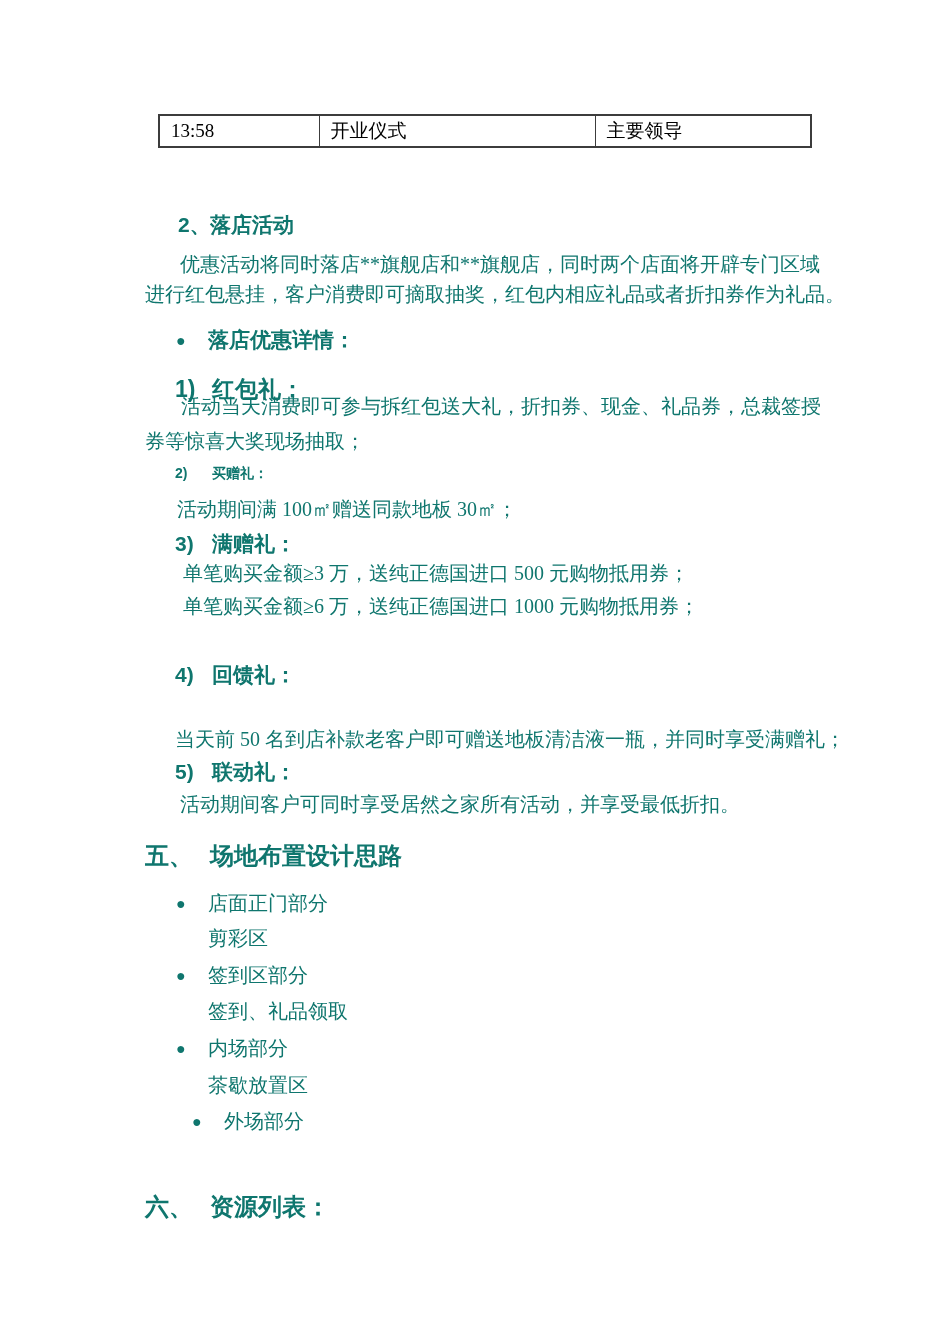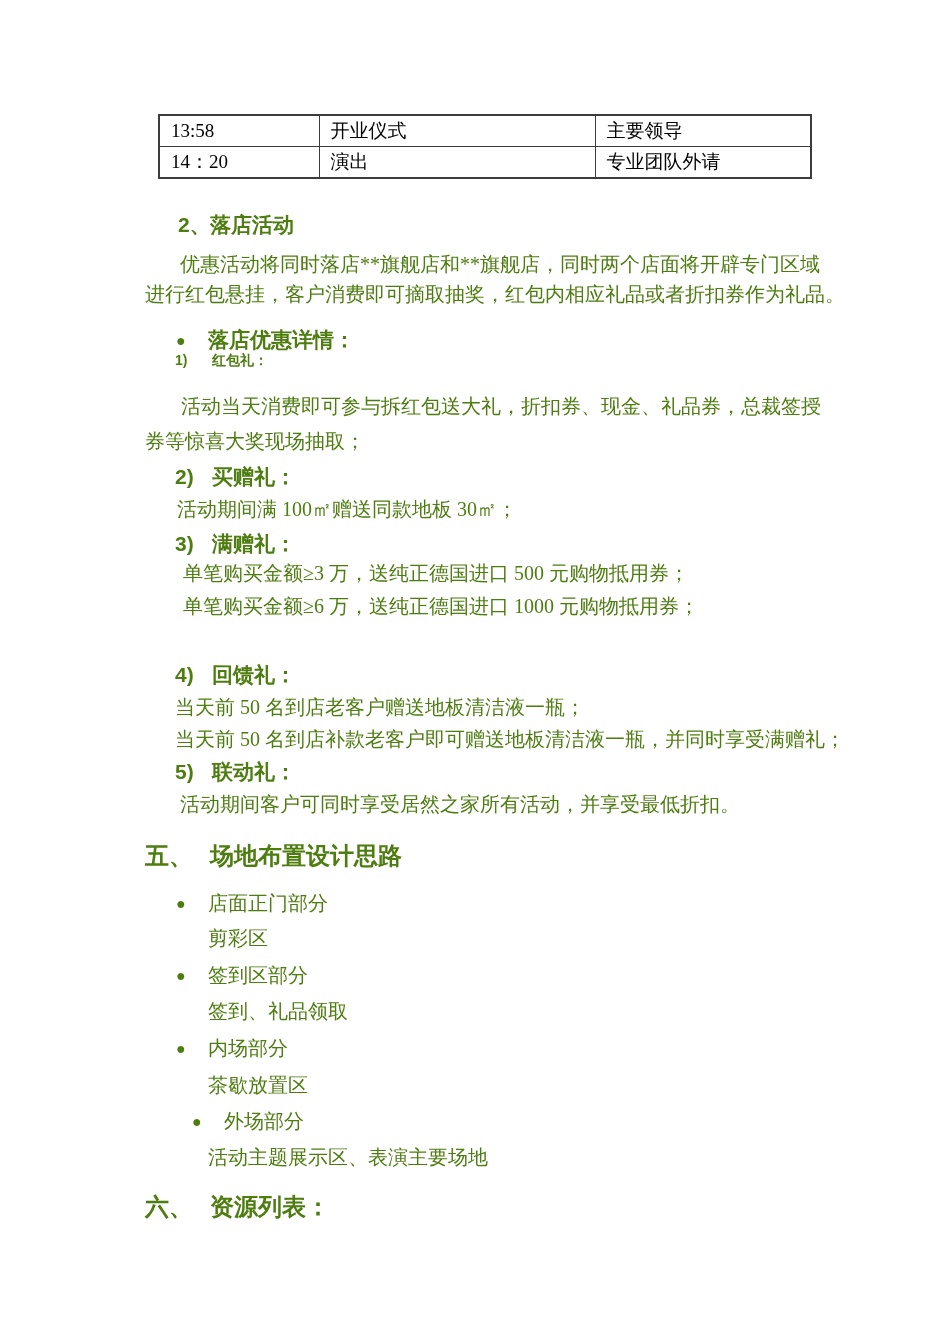--- a/index.html
+++ b/index.html
@@ -10,21 +10,21 @@
     background:#ffffff;
     font-family:"Liberation Serif","DejaVu Serif",serif;
     color:#000;
     overflow:hidden;
   }
   .line{
     position:absolute;
     white-space:nowrap;
     font-size:20px;
     line-height:1.15;
-    color:#4d7c0f;
+    color:#0f766e;
   }
   .boldsans{
     font-weight:700;
     font-family:"Liberation Sans","DejaVu Sans",sans-serif;
   }
   .subh{font-size:21px;}
   .h1{font-size:24px;}
   .hnum{display:inline-block;width:65px;}
   .subnum{display:inline-block;width:32px;}
   .num{display:inline-block;width:37px;}
@@ -62,60 +62,54 @@
       <col style="width:160px">
         <col style="width:276px">
         <col style="width:216px">
     </colgroup>
     <tbody>
       <tr>
         <td>13:58</td>
         <td>开业仪式</td>
         <td>主要领导</td>
       </tr>
-      <tr>
-        <td>14：20</td>
-        <td>演出</td>
-        <td>专业团队外请</td>
-      </tr>
     </tbody>
   </table>
 
   <div class="line boldsans subh" style="top:213px;left:178px">
     <span class="subnum">2、</span><span>落店活动</span>
   </div>
 
   <div class="line" style="top:253px;left:180px">优惠活动将同时落店**旗舰店和**旗舰店，同时两个店面将开辟专门区域</div>
   <div class="line" style="top:283px;left:145px">进行红包悬挂，客户消费即可摘取抽奖，红包内相应礼品或者折扣券作为礼品。</div>
 
   <div class="line boldsans" style="top:328px;left:176px;font-size:21px">
     <span class="bullet">●</span><span>落店优惠详情：</span>
   </div>
 
-  <div class="line boldsans" style="top:352px;left:175px;font-size:14px">
+  <div class="line boldsans" style="top:376px;left:175px;font-size:23px">
     <span class="num">1)</span><span>红包礼：</span>
   </div>
   <div class="line" style="top:395px;left:181px">活动当天消费即可参与拆红包送大礼，折扣券、现金、礼品券，总裁签授</div>
   <div class="line" style="top:430px;left:145px">券等惊喜大奖现场抽取；</div>
 
-  <div class="line boldsans" style="top:465px;left:175px;font-size:21px">
+  <div class="line boldsans" style="top:465px;left:175px;font-size:14px">
     <span class="num">2)</span><span>买赠礼：</span>
   </div>
   <div class="line" style="top:498px;left:177px">活动期间满 100㎡赠送同款地板 30㎡；</div>
 
   <div class="line boldsans" style="top:532px;left:175px;font-size:21px">
     <span class="num">3)</span><span>满赠礼：</span>
   </div>
   <div class="line" style="top:562px;left:183px">单笔购买金额≥3 万，送纯正德国进口 500 元购物抵用券；</div>
   <div class="line" style="top:595px;left:183px">单笔购买金额≥6 万，送纯正德国进口 1000 元购物抵用券；</div>
 
   <div class="line boldsans" style="top:663px;left:175px;font-size:21px">
     <span class="num">4)</span><span>回馈礼：</span>
   </div>
-  <div class="line" style="top:696px;left:175px">当天前 50 名到店老客户赠送地板清洁液一瓶；</div>
   <div class="line" style="top:728px;left:175px">当天前 50 名到店补款老客户即可赠送地板清洁液一瓶，并同时享受满赠礼；</div>
 
   <div class="line boldsans" style="top:760px;left:175px;font-size:21px">
     <span class="num">5)</span><span>联动礼：</span>
   </div>
   <div class="line boldsans h1" style="top:842px;left:145px">
     <span class="hnum">五、</span><span>场地布置设计思路</span>
   </div>
 
   <div class="line" style="top:793px;left:180px">活动期间客户可同时享受居然之家所有活动，并享受最低折扣。</div>
@@ -131,19 +125,18 @@
   <div class="line" style="top:1000px;left:208px">签到、礼品领取</div>
 
   <div class="line" style="top:1037px;left:176px">
     <span class="bullet">●</span><span>内场部分</span>
   </div>
   <div class="line" style="top:1074px;left:208px">茶歇放置区</div>
 
   <div class="line" style="top:1110px;left:192px">
     <span class="bullet">●</span><span>外场部分</span>
   </div>
-  <div class="line" style="top:1146px;left:208px">活动主题展示区、表演主要场地</div>
 
   <div class="line boldsans h1" style="top:1193px;left:145px">
     <span class="hnum">六、</span><span>资源列表：</span>
   </div>
 
 </div>
 
 </body></html>

